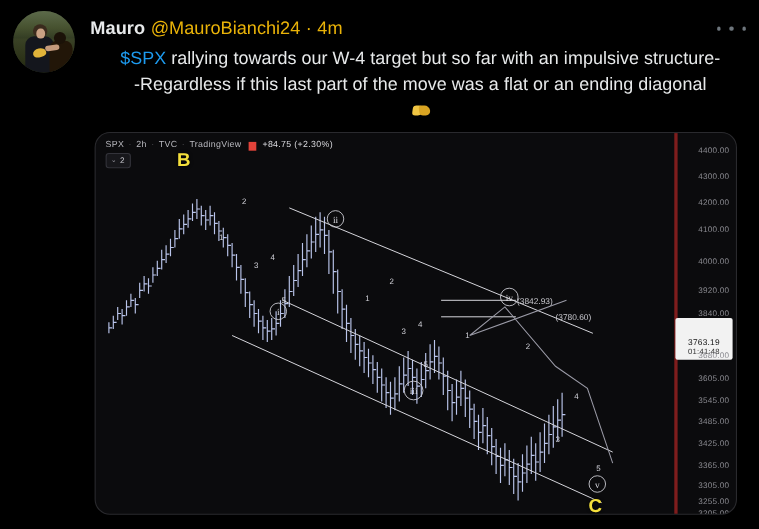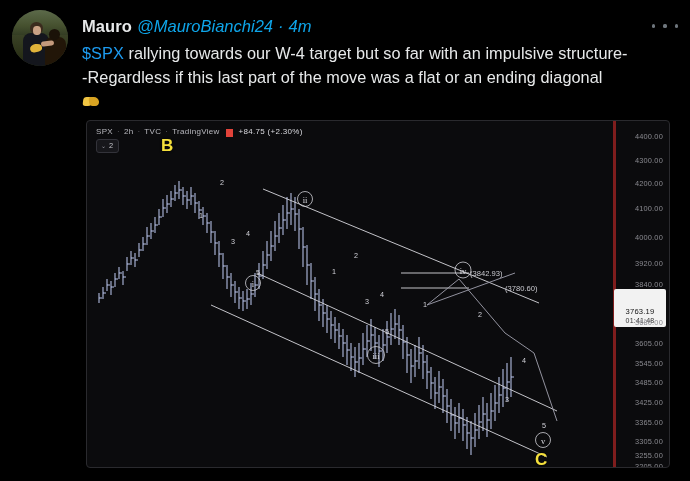--- a/index.html
+++ b/index.html
@@ -39,54 +39,55 @@
                 border-radius:7px 7px 2px 2px; background:#221608; }
   .av-arm     { position:absolute; left:29px; top:31px; width:13px; height:5px;
                 border-radius:3px; background:#c49a7c; transform:rotate(-8deg); }
 
   #name-row {
     position:absolute; left:82px; top:16px;
     display:flex; align-items:center; gap:5px;
     font-size:16.5px; line-height:20px; white-space:nowrap;
   }
   #display-name { font-weight:bold; color:#e7e9ea; letter-spacing:.1px; }
-  .meta { color:#0ea5e9; font-weight:normal;font-style:italic; }
+  .meta { color:#eab308; font-weight:normal; }
 
   #more-icon {
     position:absolute; right:12px; top:18px;
     width:26px; height:16px;
     display:flex; align-items:center; justify-content:space-between;
   }
   #more-icon i { display:block; width:3.2px; height:3.2px; border-radius:50%; background:#6e767d; }
 
   #tweet-text {
     position:absolute; left:82px; top:42px; width:600px;
     font-size:16.3px; line-height:23.6px; color:#e7e9ea;
     letter-spacing:.05px;
+    text-align:center;
   }
   #tweet-text .cashtag { color:#1d9bf0; }
   .emoji-handshake {
     display:inline-block; width:16px; height:13px; vertical-align:-2px;
     margin-left:1px; position:relative;
   }
   .emoji-handshake::before,
   .emoji-handshake::after {
     content:""; position:absolute; top:2px; width:10px; height:9px;
     background:#e8b833; border-radius:4px 6px 6px 4px;
   }
   .emoji-handshake::before { left:0; background:#f0c543; transform:skewX(-8deg); }
   .emoji-handshake::after  { right:0; background:#d9a422; transform:skewX(8deg); }
 
   
   #chart-card {
     position:absolute; left:86px; top:120px;
     width:584px; height:348px;
     background:#0b0b0d;
     border:1px solid #2a2a2e;
-    border-radius:4px;
+    border-radius:14px;
     overflow:hidden;
   }
   #chart-plot { position:absolute; left:0; top:0; width:528px; height:348px; }
   #price-axis {
     position:absolute; right:0; top:0; width:56px; height:348px;
     border-left:3px solid #7f1d1d;
   }
   #price-axis .tick {
     position:absolute; right:6px;
     font-size:7.4px; color:#8a8a90; white-space:nowrap;

